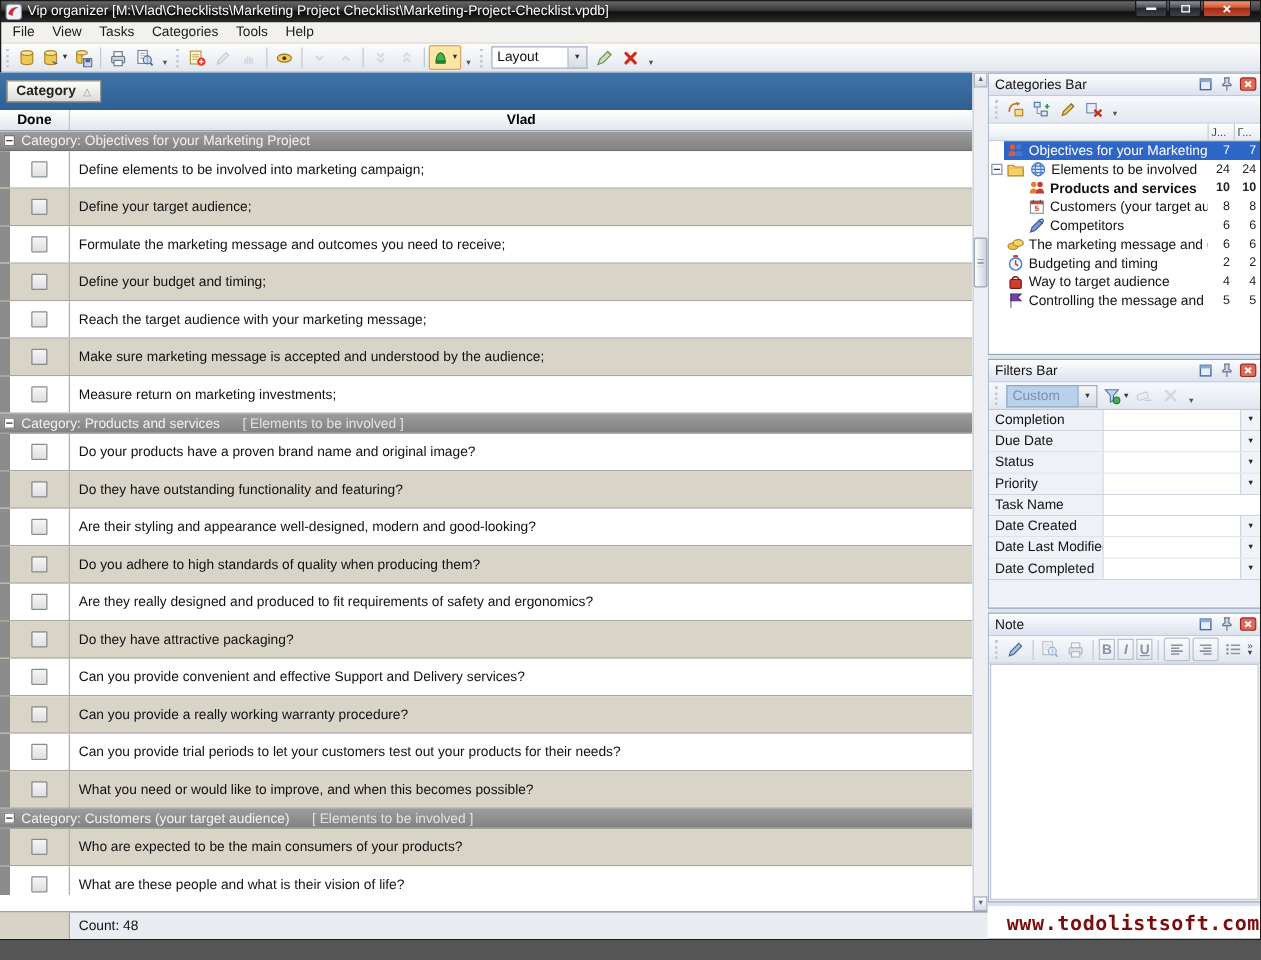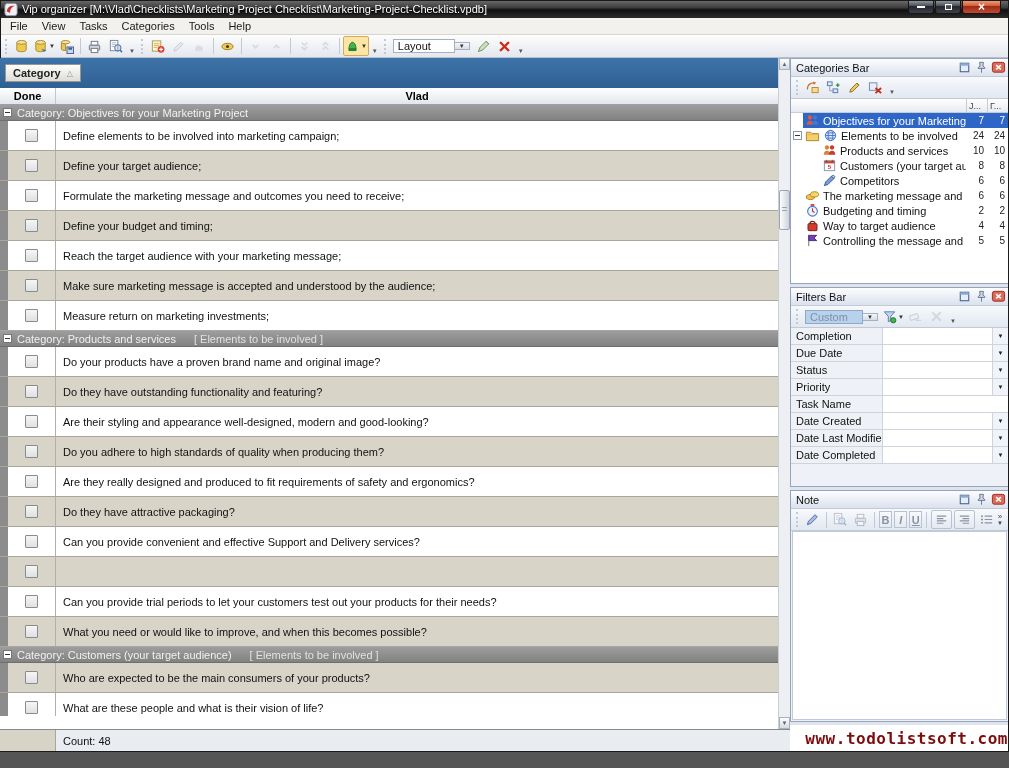--- a/index.html
+++ b/index.html
@@ -20,21 +20,21 @@
   .menubar{height:17px;background:#f3f1ed;border-bottom:1px solid #d9d6d0;display:flex;align-items:center;padding-left:3px;}
   .menu-item{font-size:11px;color:#1a1a1a;padding:1px 7px;}
   .toolbar{height:23px;background:linear-gradient(#fdfdfd,#e3e7ee);border-bottom:1px solid #b8bfcb;display:flex;align-items:center;padding:0 2px;}
   .grip{width:3px;height:15px;margin:0 3px;border-left:2px dotted #c2c8d4;}
   .tsep{width:1px;height:16px;background:#c3c9d4;margin:0 3px;}
   .tbtn{height:20px;min-width:21px;display:inline-flex;align-items:center;justify-content:center;border-radius:2px;padding:0 1px;}
   .tbtn.pressed{background:#fbe6a6;border:1px solid #d8a85a;}
   .tbtn.disabled{opacity:.45;}
   .dd{font-size:6px;color:#333;margin-left:1px;}
   .overflow{font-size:6px;color:#555;margin:0 3px;align-self:flex-end;padding-bottom:3px;}
-  .combo-wrap{display:flex;height:18px;margin:0 3px;align-items:center;}
+  .combo-wrap{display:flex;height:18px;margin:0 3px;}
   .combo-text{width:62px;background:#fff;border:1px solid #a6b0c0;font-size:11px;display:flex;align-items:center;padding-left:4px;color:#111;}
   .combo-wrap.blue .combo-text{background:#b9d2ec;border-color:#8fa8c8;color:#7e8ea8;width:58px;}
   .combo-arrow{width:15px;background:linear-gradient(#f5f6f8,#d8dde5);border:1px solid #a6b0c0;border-left:none;display:flex;align-items:center;justify-content:center;font-size:6px;color:#333;}
   .icon{display:inline-flex;}
 
   
   .content{display:flex;height:calc(100% - 59px);}
   .listpane{width:790px;position:relative;background:#fff;flex:none;}
   .sidebar{width:219px;flex:none;display:flex;flex-direction:column;background:#dde4ee;gap:3px;}
 
@@ -413,20 +413,21 @@
             <span class="done">
               <span class="checkbox"></span>
             </span>
             <span class="name">Can you provide convenient and effective Support and Delivery services?</span>
           </div>
           <div class="trow beige">
             <span class="gutter"></span>
             <span class="done">
               <span class="checkbox"></span>
             </span>
+            <span class="name">Can you provide a really working warranty procedure?</span>
           </div>
           <div class="trow white">
             <span class="gutter"></span>
             <span class="done">
               <span class="checkbox"></span>
             </span>
             <span class="name">Can you provide trial periods to let your customers test out your products for their needs?</span>
           </div>
           <div class="trow beige">
             <span class="gutter"></span>
@@ -561,21 +562,21 @@
                   <svg viewBox="0 0 16 16" width="15" height="15">
                     <circle cx="8" cy="8" r="5.5" fill="#d8e8fa" stroke="#4a78c8"></circle>
                     <ellipse cx="8" cy="8" rx="2.5" ry="5.5" fill="none" stroke="#4a78c8"></ellipse>
                     <path d="M2.5 8h11M3.3 5.2h9.4M3.3 10.8h9.4" stroke="#4a78c8" fill="none"></path>
                   </svg>
                 </span>
                 <span class="tr-label">Elements to be involved</span>
                 <span class="tr-c">24</span>
                 <span class="tr-c">24</span>
               </div>
-              <div class="tree-row" style="padding-left: 31px;">
+              <div class="tree-row" style="padding-left: 31px; font-weight: bold;">
                 <span class="icon">
                   <svg viewBox="0 0 16 16" width="15" height="15">
                     <circle cx="5.3" cy="4.8" r="2.3" fill="#e08030"></circle>
                     <path d="M1.8 12.5c0-2.6 1.6-4.2 3.5-4.2s3.5 1.6 3.5 4.2z" fill="#e08030"></path>
                     <circle cx="10.7" cy="4.8" r="2.3" fill="#c83a2a"></circle>
                     <path d="M7.2 12.5c0-2.6 1.6-4.2 3.5-4.2s3.5 1.6 3.5 4.2z" fill="#c83a2a"></path>
                   </svg>
                 </span>
                 <span class="tr-label">Products and services</span>
                 <span class="tr-c">10</span>

